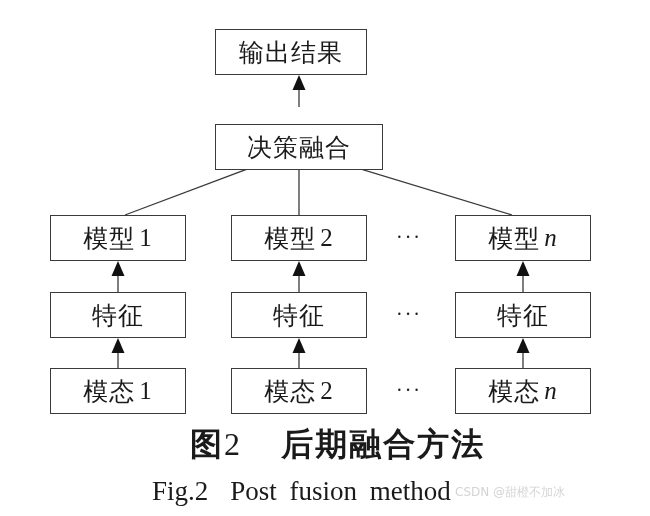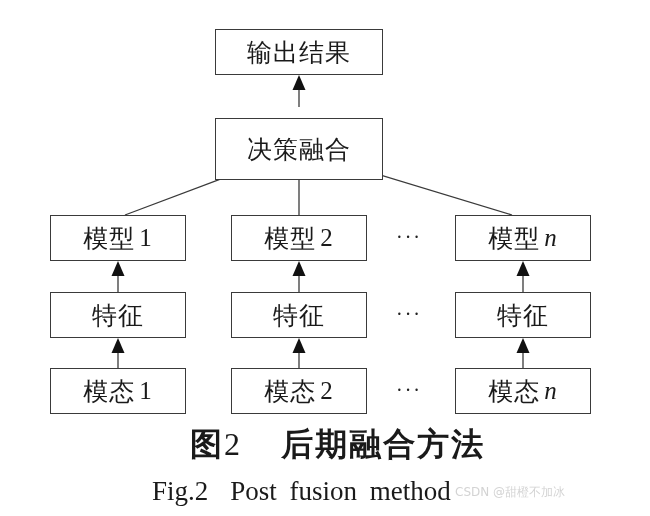--- a/index.html
+++ b/index.html
@@ -67,24 +67,24 @@
         <line x1="523" y1="292" x2="523" y2="276" stroke="#3a3a3a" stroke-width="1.3"></line>
         <polygon points="523,261 529.5,276 516.5,276" fill="#111111"></polygon>
       </g>
       <g>
         <line x1="523" y1="368" x2="523" y2="353" stroke="#3a3a3a" stroke-width="1.3"></line>
         <polygon points="523,338 529.5,353 516.5,353" fill="#111111"></polygon>
       </g>
     </g>
 </svg>
 
-<div class="box" style="left:215px;top:29px;width:168px;height:46px;">
+<div class="box" style="left:215px;top:29px;width:152px;height:46px;">
   <span>输出结果</span>
 </div>
-<div class="box" style="left:215px;top:118px;width:168px;height:62px;">
+<div class="box" style="left:215px;top:124px;width:168px;height:46px;">
   <span>决策融合</span>
 </div>
 
 <div class="box" style="left:50px;top:215px;width:136px;height:46px;">
   <span>模型</span>
     <span class="idx">1</span>
 </div>
 <div class="box" style="left:50px;top:292px;width:136px;height:46px;">
   <span>特征</span>
 </div>

